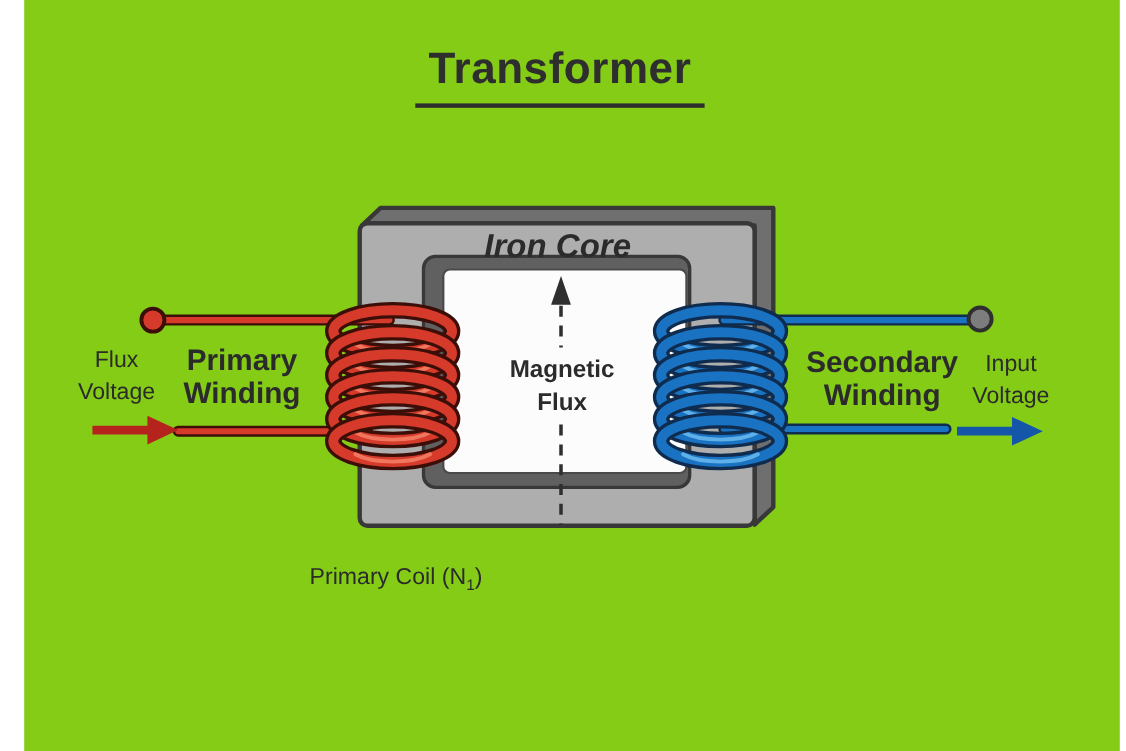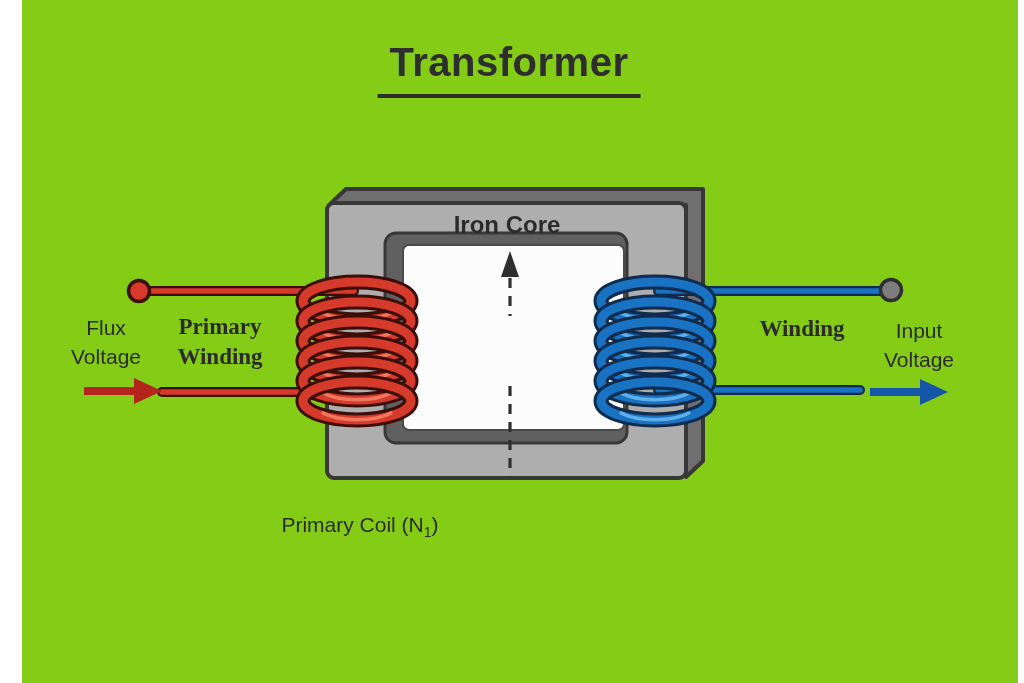--- a/index.html
+++ b/index.html
@@ -7,23 +7,23 @@
     position:relative;width:996px;height:683px;background:#84cc16;
     font-family:"Liberation Sans", sans-serif;color:#2b2b2b;overflow:hidden;margin-left:22px;
   }
   .stage svg{position:absolute;left:0;top:0;}
   .label{position:absolute;transform:translateX(-50%);text-align:center;white-space:nowrap;line-height:29px;}
   .title{
     position:absolute;left:487px;top:40px;transform:translateX(-50%);
     font-size:40px;font-weight:bold;letter-spacing:.5px;color:#2e2e2e;
     border-bottom:4px solid #2e2e2e;padding:0 12px 9px 12px;
   }
-  .heavy{font-weight:bold;font-size:23px;line-height:30px;font-family:Liberation Serif, serif;}
+  .heavy{font-weight:bold;font-size:27px;line-height:30px;}
   .medium{font-size:21px;line-height:29px;}
-  .corelabel{font-weight:bold;font-size:24px;}
+  .corelabel{font-weight:bold;font-size:30px;font-style:italic;}
   .fluxlabel{font-size:22px;font-weight:bold;line-height:30px;}
   .caption{font-size:21px;}
   .caption sub{font-size:14px;}
 </style>
 </head>
 <body>
 
 <div class="stage">
 
   <svg width="1024" height="683" viewBox="0 0 1024 683">
@@ -93,32 +93,37 @@
     </g>
 
     <path d="M62,387 h50 v-9 l28,13 -28,13 v-9 h-50 z" fill="#b5231d"></path>
     <path d="M848,388 h50 v-9 l28,13 -28,13 v-9 h-50 z" fill="#1456a8"></path>
   </svg>
 
   <div class="title">Transformer</div>
 
   <div class="label corelabel" style="left:485px;top:210px;">Iron Core</div>
 
+  <div class="label fluxlabel" style="left:489px;top:321px;">
+    <div>Magnetic</div>
+    <div>Flux</div>
+  </div>
 
   <div class="label medium" style="left:84px;top:313px;">
     <div>Flux</div>
     <div>Voltage</div>
   </div>
 
   <div class="label heavy" style="left:198px;top:312px;">
     <div>Primary</div>
     <div>Winding</div>
   </div>
 
   <div class="label heavy" style="left:780px;top:314px;">
+    <div>Secondary</div>
     <div>Winding</div>
   </div>
 
   <div class="label medium" style="left:897px;top:316px;">
     <div>Input</div>
     <div>Voltage</div>
   </div>
 
   <div class="label caption" style="left:338px;top:510px;"><span>Primary Coil (N</span><sub>1</sub><span>)</span></div>
 

